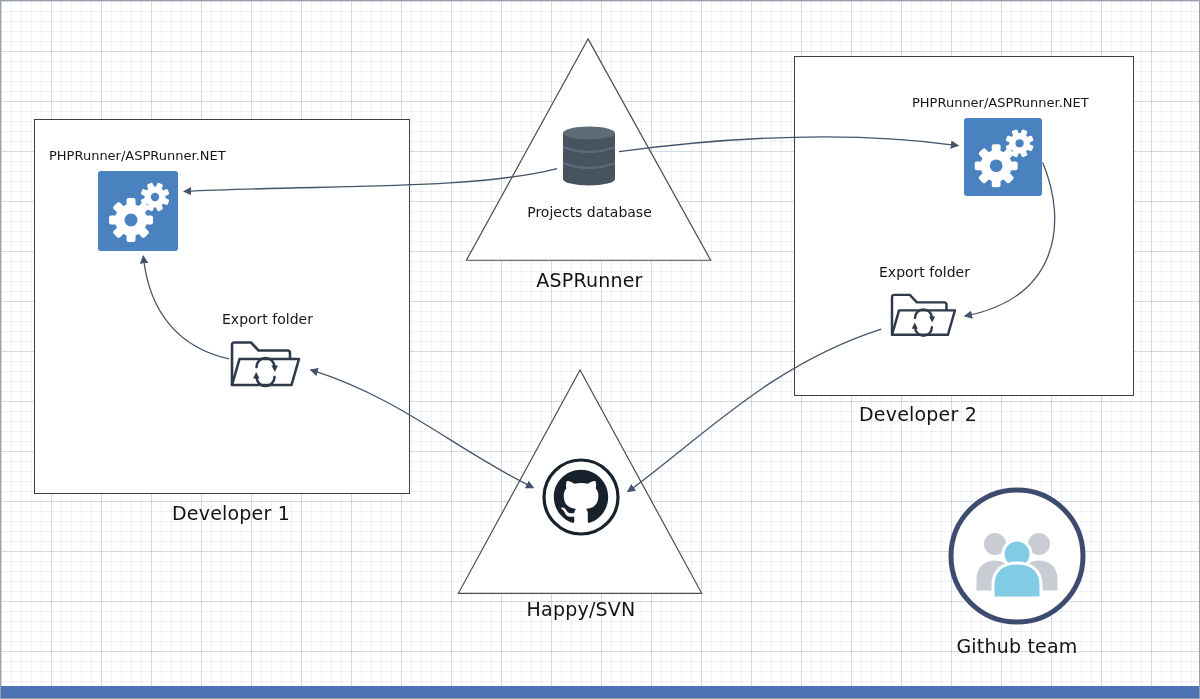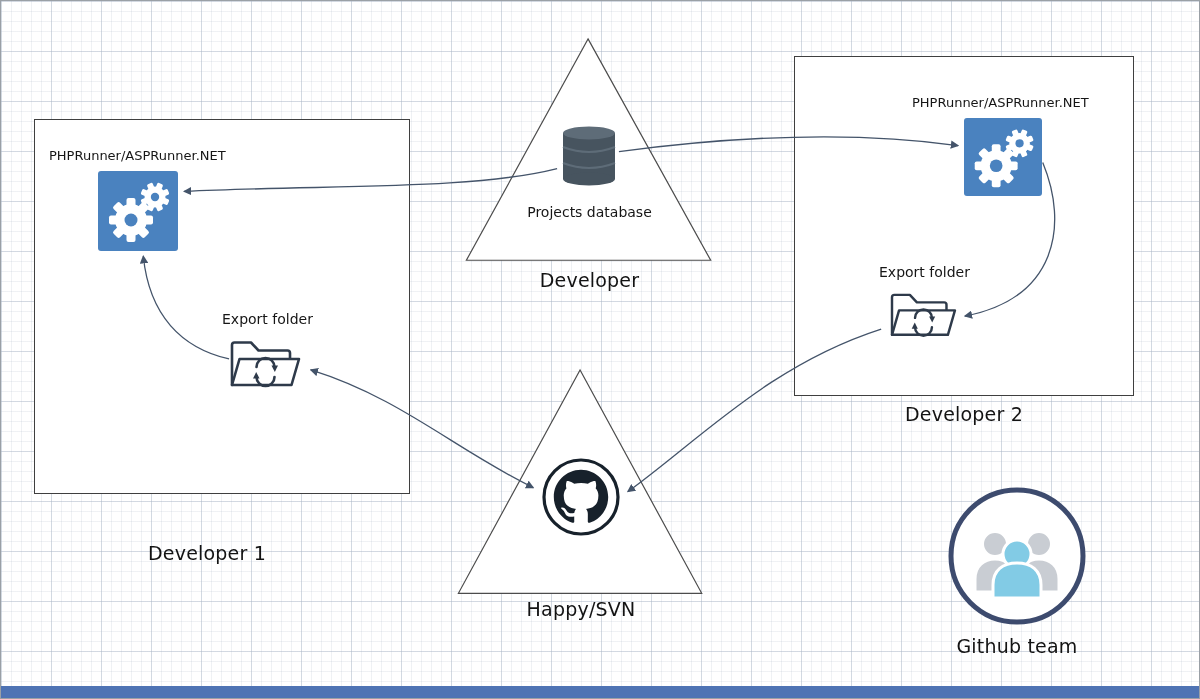--- a/index.html
+++ b/index.html
@@ -71,35 +71,35 @@
     <svg width="80" height="66" viewBox="0 0 80 66" fill="none" stroke="#2e3a4a" stroke-width="2.6" stroke-linejoin="round" stroke-linecap="round">
       <path d="M7 53 V13 q0 -2.5 2.5 -2.5 H26 l7.5 8 H62.5 q2.5 0 2.5 2.5 V27" fill="#ffffff"></path>
       <path d="M7 53 L14.5 27 H74 L66.5 53 Z" fill="#ffffff"></path>
       <path d="M31.5 35 A 9 9 0 0 1 49.5 35"></path>
       <polygon points="46.5,33.5 53,33.5 49.8,40" fill="#2e3a4a" stroke="none"></polygon>
       <path d="M49.5 45 A 9 9 0 0 1 31.5 45"></path>
       <polygon points="28,46.5 34.5,46.5 31.2,40" fill="#2e3a4a" stroke="none"></polygon>
     </svg>
   </div>
 
-  <div class="caption" style="left:18px; width:376px; top:501px;margin-top:40px;">Developer 1</div>
+  <div class="caption" style="left:42px; width:376px; top:501px;">Developer 1</div>
 
   <div class="icon" style="left:560px; top:124px;">
     <svg width="56" height="62" viewBox="0 0 56 62">
       <rect x="2" y="8" width="52" height="46" fill="#47545f"></rect>
       <ellipse cx="28" cy="54" rx="26" ry="6.5" fill="#47545f"></ellipse>
       <ellipse cx="28" cy="8" rx="26" ry="6.5" fill="#5e6c78"></ellipse>
       <path d="M2 22 Q28 32 54 22" stroke="#5e6c78" stroke-width="2.2" fill="none"></path>
       <path d="M2 38 Q28 48 54 38" stroke="#5e6c78" stroke-width="2.2" fill="none"></path>
     </svg>
   </div>
 
   <div class="mid-label" style="left:466px; width:245px; top:203px;">Projects database</div>
 
-  <div class="caption" style="left:466px; width:245px; top:268px;">Developer</div>
+  <div class="caption" style="left:466px; width:245px; top:268px;">ASPRunner</div>
 
   <div class="small-label" style="left:911px; top:94px;">PHPRunner/ASPRunner.NET</div>
 
   <div class="icon" style="left:963px; top:117px;">
     <svg width="78" height="78" viewBox="0 0 80 80">
       <rect width="80" height="80" rx="3" fill="#4a82bf"></rect>
       <g fill="#ffffff">
         <g transform="translate(33,49)">
           <rect x="-4.5" y="-22" width="9" height="44" rx="2"></rect>
           <rect x="-4.5" y="-22" width="9" height="44" rx="2" transform="rotate(45)"></rect>
@@ -126,21 +126,21 @@
     <svg width="76" height="62" viewBox="0 0 80 66" fill="none" stroke="#2e3a4a" stroke-width="2.6" stroke-linejoin="round" stroke-linecap="round">
       <path d="M7 53 V13 q0 -2.5 2.5 -2.5 H26 l7.5 8 H62.5 q2.5 0 2.5 2.5 V27" fill="#ffffff"></path>
       <path d="M7 53 L14.5 27 H74 L66.5 53 Z" fill="#ffffff"></path>
       <path d="M31.5 35 A 9 9 0 0 1 49.5 35"></path>
       <polygon points="46.5,33.5 53,33.5 49.8,40" fill="#2e3a4a" stroke="none"></polygon>
       <path d="M49.5 45 A 9 9 0 0 1 31.5 45"></path>
       <polygon points="28,46.5 34.5,46.5 31.2,40" fill="#2e3a4a" stroke="none"></polygon>
     </svg>
   </div>
 
-  <div class="caption" style="left:793px; width:340px; top:402px;">Developer 2</div>
+  <div class="caption" style="left:747px; width:340px; top:402px;">Developer 2</div>
 
   <div class="icon" style="left:540px; top:456px;">
     <svg width="80" height="80" viewBox="0 0 80 80">
       <circle cx="40" cy="40" r="37" fill="#ffffff" stroke="#17212b" stroke-width="3.2"></circle>
       <path fill="#17212b" transform="translate(12.8,12.8) scale(3.4)" d="M8 0C3.58 0 0 3.58 0 8c0 3.54 2.29 6.53 5.47 7.59.4.07.55-.17.55-.38 0-.19-.01-.82-.01-1.49-2.01.37-2.53-.49-2.69-.94-.09-.23-.48-.94-.82-1.13-.28-.15-.68-.52-.01-.53.63-.01 1.08.58 1.23.82.72 1.21 1.87.87 2.33.66.07-.52.28-.87.51-1.07-1.78-.2-3.64-.89-3.64-3.95 0-.87.31-1.59.82-2.15-.08-.2-.36-1.02.08-2.12 0 0 .67-.21 2.2.82.64-.18 1.32-.27 2-.27.68 0 1.36.09 2 .27 1.53-1.04 2.2-.82 2.2-.82.44 1.1.16 1.92.08 2.12.51.56.82 1.27.82 2.15 0 3.07-1.87 3.75-3.65 3.95.29.25.54.73.54 1.48 0 1.07-.01 1.93-.01 2.2 0 .21.15.46.55.38A8.013 8.013 0 0 0 16 8c0-4.42-3.58-8-8-8z"></path>
     </svg>
   </div>
 
   <div class="caption" style="left:458px; width:244px; top:597px;">Happy/SVN</div>
 

